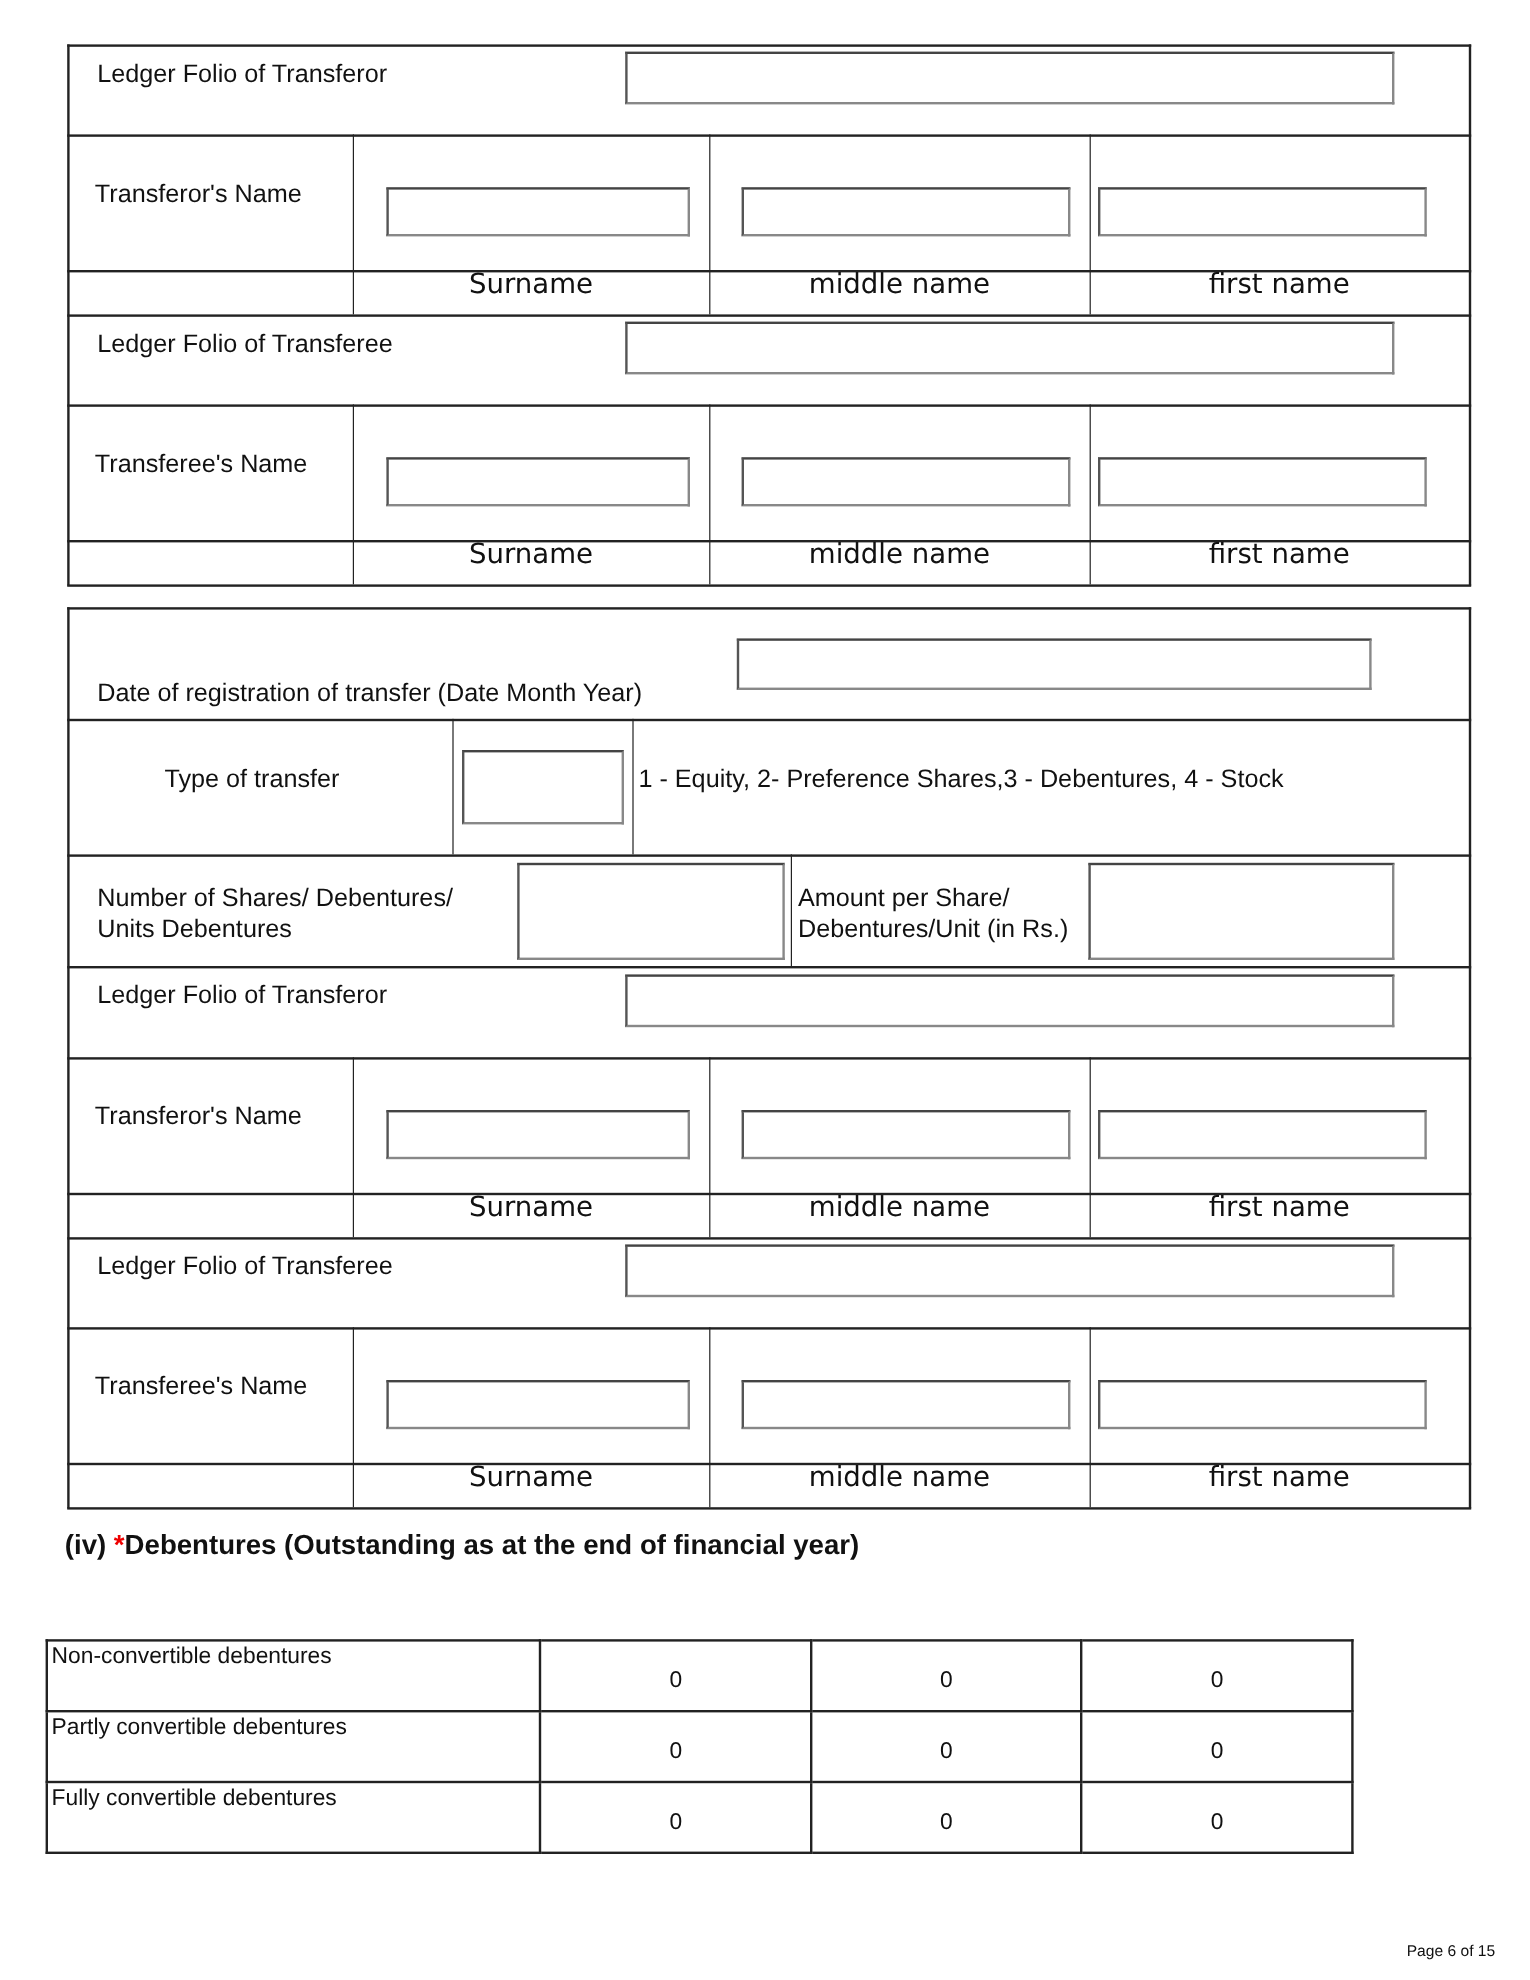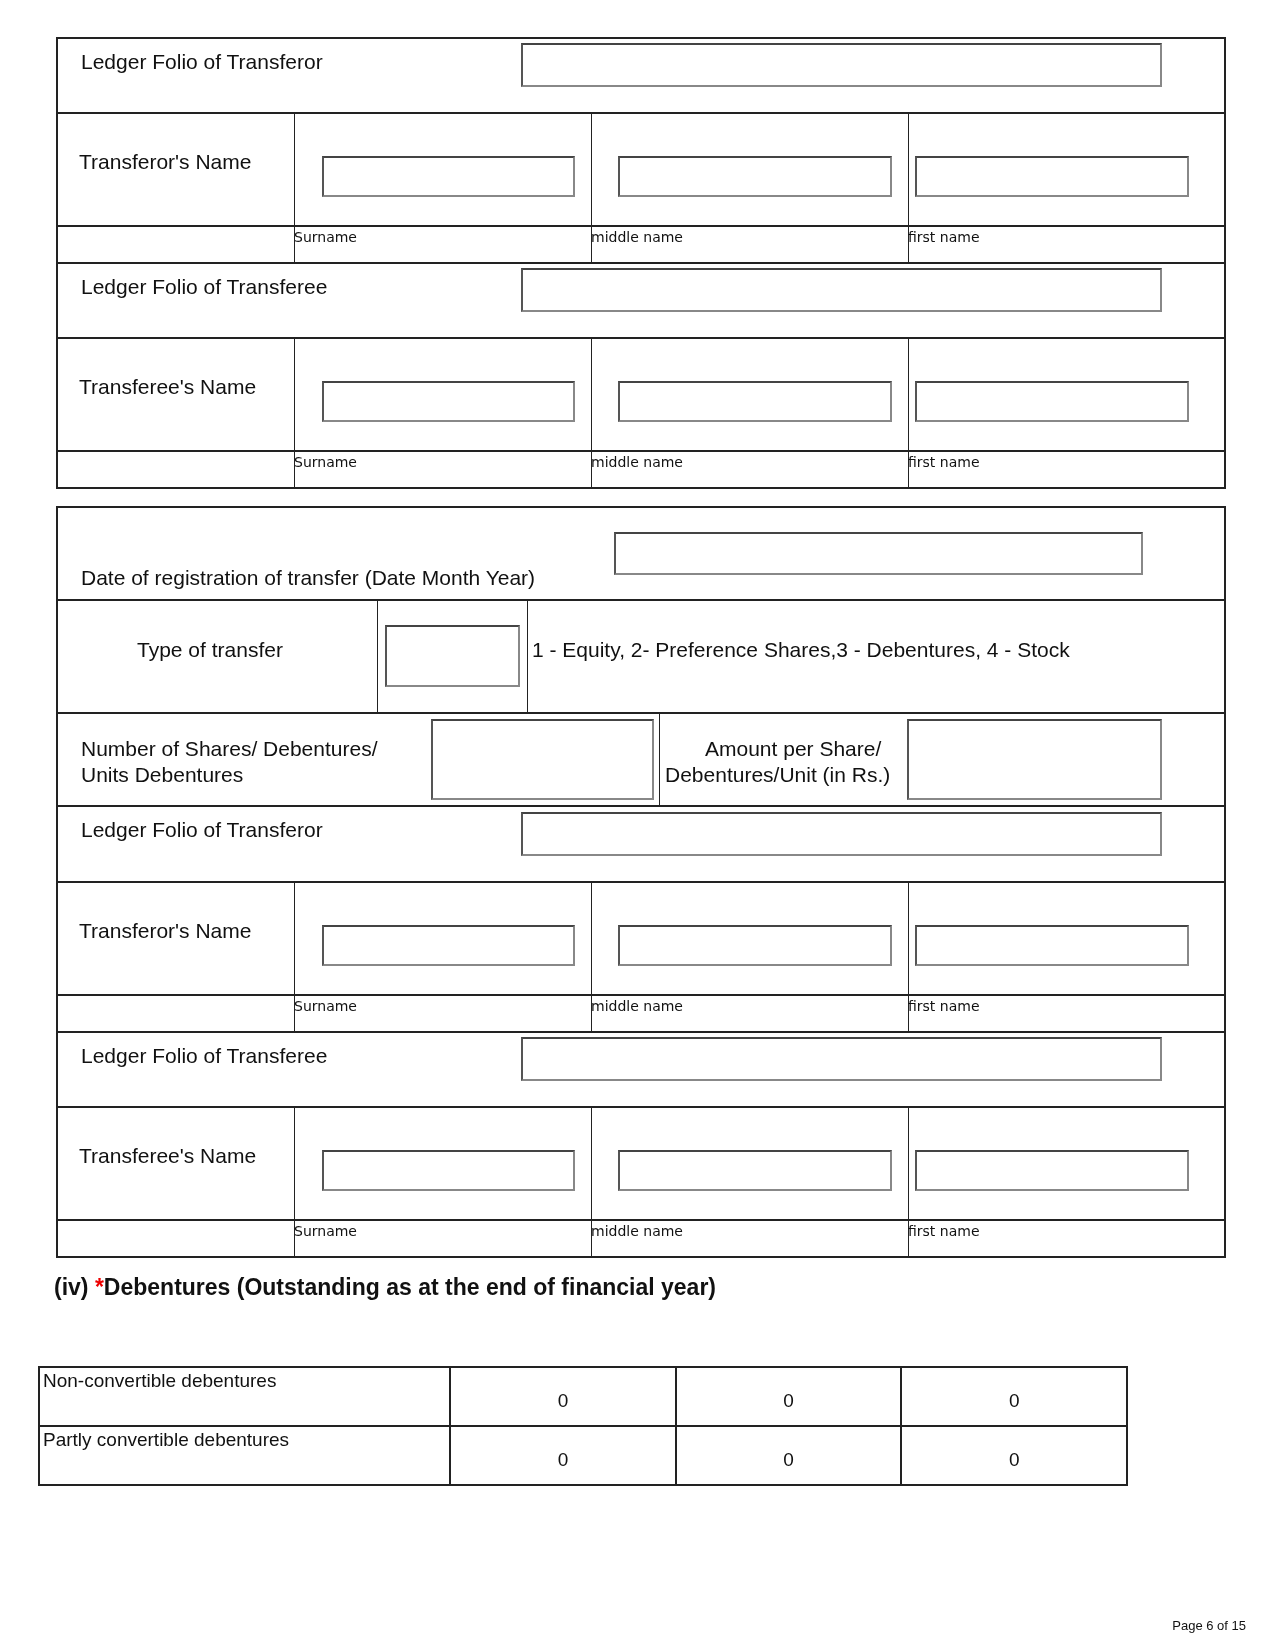--- a/index.html
+++ b/index.html
@@ -3,22 +3,22 @@
 <meta charset="utf-8">
 <style>
   html, body { margin:0; padding:0; background:#fff; }
   body { width:1275px; height:1650px; position:relative; overflow:hidden;
          font-family:"Liberation Sans", sans-serif; color:#111; }
   .hl { position:absolute; height:0; border-top:2px solid #222; }
   .vl { position:absolute; width:0; border-left:1px solid #222; }
   .field { position:absolute; box-sizing:border-box; background:#fff;
            border:2px solid #888; border-top-color:#444; border-left-color:#555; }
   .lbl { position:absolute; font-size:21px; line-height:26px; white-space:nowrap; }
-  .sub { position:absolute; font-family:"DejaVu Sans", sans-serif; font-size:14px;
-         line-height:20px; }
+  .sub { position:absolute; font-family:"DejaVu Sans", sans-serif; font-size:23px;
+         text-align:center; line-height:20px; }
   .heading { position:absolute; font-size:23px; font-weight:bold; white-space:nowrap; }
   .req { color:#e00; }
   table.deb { position:absolute; left:38px; top:1366px; width:1090px;
               border-collapse:collapse; font-size:19px; }
   table.deb td, table.deb th { border:2px solid #222; vertical-align:top; padding:2px 3px;
               box-sizing:border-box; }
   table.deb th { font-weight:bold; text-align:left; height:62px; line-height:22px; }
   table.deb td { height:59px; }
   table.deb td.num { text-align:center; vertical-align:middle; padding-top:10px; }
   .pageno { position:absolute; right:29px; top:1618px; font-size:13px; }
@@ -95,21 +95,21 @@
   <span class="lbl" style="left:81px;top:565px;">Date of registration of transfer (Date Month Year)</span>
   <input class="field" style="left: 614px; top: 532px; width: 529px; height: 43px;" value="">
 
   <span class="lbl" style="left:137px;top:637px;">Type of transfer</span>
   <input class="field" style="left: 385px; top: 625px; width: 135px; height: 62px;" value="">
   <span class="lbl" style="left:532px;top:637px;">1  - Equity, 2- Preference Shares,3  - Debentures, 4 - Stock</span>
 
   <span class="lbl" style="left:81px;top:736px;">Number of Shares/ Debentures/</span>
   <span class="lbl" style="left:81px;top:762px;">Units Debentures</span>
   <input class="field" style="left: 431px; top: 719px; width: 223px; height: 81px;" value="">
-  <span class="lbl" style="left:665px;top:736px;margin-left:40px;">Amount per Share/</span>
+  <span class="lbl" style="left:665px;top:736px;">Amount per Share/</span>
   <span class="lbl" style="left:665px;top:762px;">Debentures/Unit (in Rs.)</span>
   <input class="field" style="left: 907px; top: 719px; width: 255px; height: 81px;" value="">
 
   <span class="lbl" style="left:81px;top:817px;">Ledger Folio of Transferor</span>
   <input class="field" style="left: 521px; top: 812px; width: 641px; height: 44px;" value="">
 
   <span class="lbl" style="left:79px;top:918px;">Transferor's Name</span>
   <input class="field" style="left: 322px; top: 925px; width: 253px; height: 41px;" value="">
   <input class="field" style="left: 618px; top: 925px; width: 274px; height: 41px;" value="">
   <input class="field" style="left: 915px; top: 925px; width: 274px; height: 41px;" value="">
@@ -146,16 +146,22 @@
     <td class="num">0</td>
     <td class="num">0</td>
     <td class="num">0</td>
   </tr>
   <tr>
     <td>Partly convertible debentures</td>
     <td class="num">0</td>
     <td class="num">0</td>
     <td class="num">0</td>
   </tr>
+  <tr>
+    <td>Fully convertible debentures</td>
+    <td class="num">0</td>
+    <td class="num">0</td>
+    <td class="num">0</td>
+  </tr>
 </tbody>
   </table>
 
 <div class="pageno">Page 6 of 15</div>
 
 </body></html>

